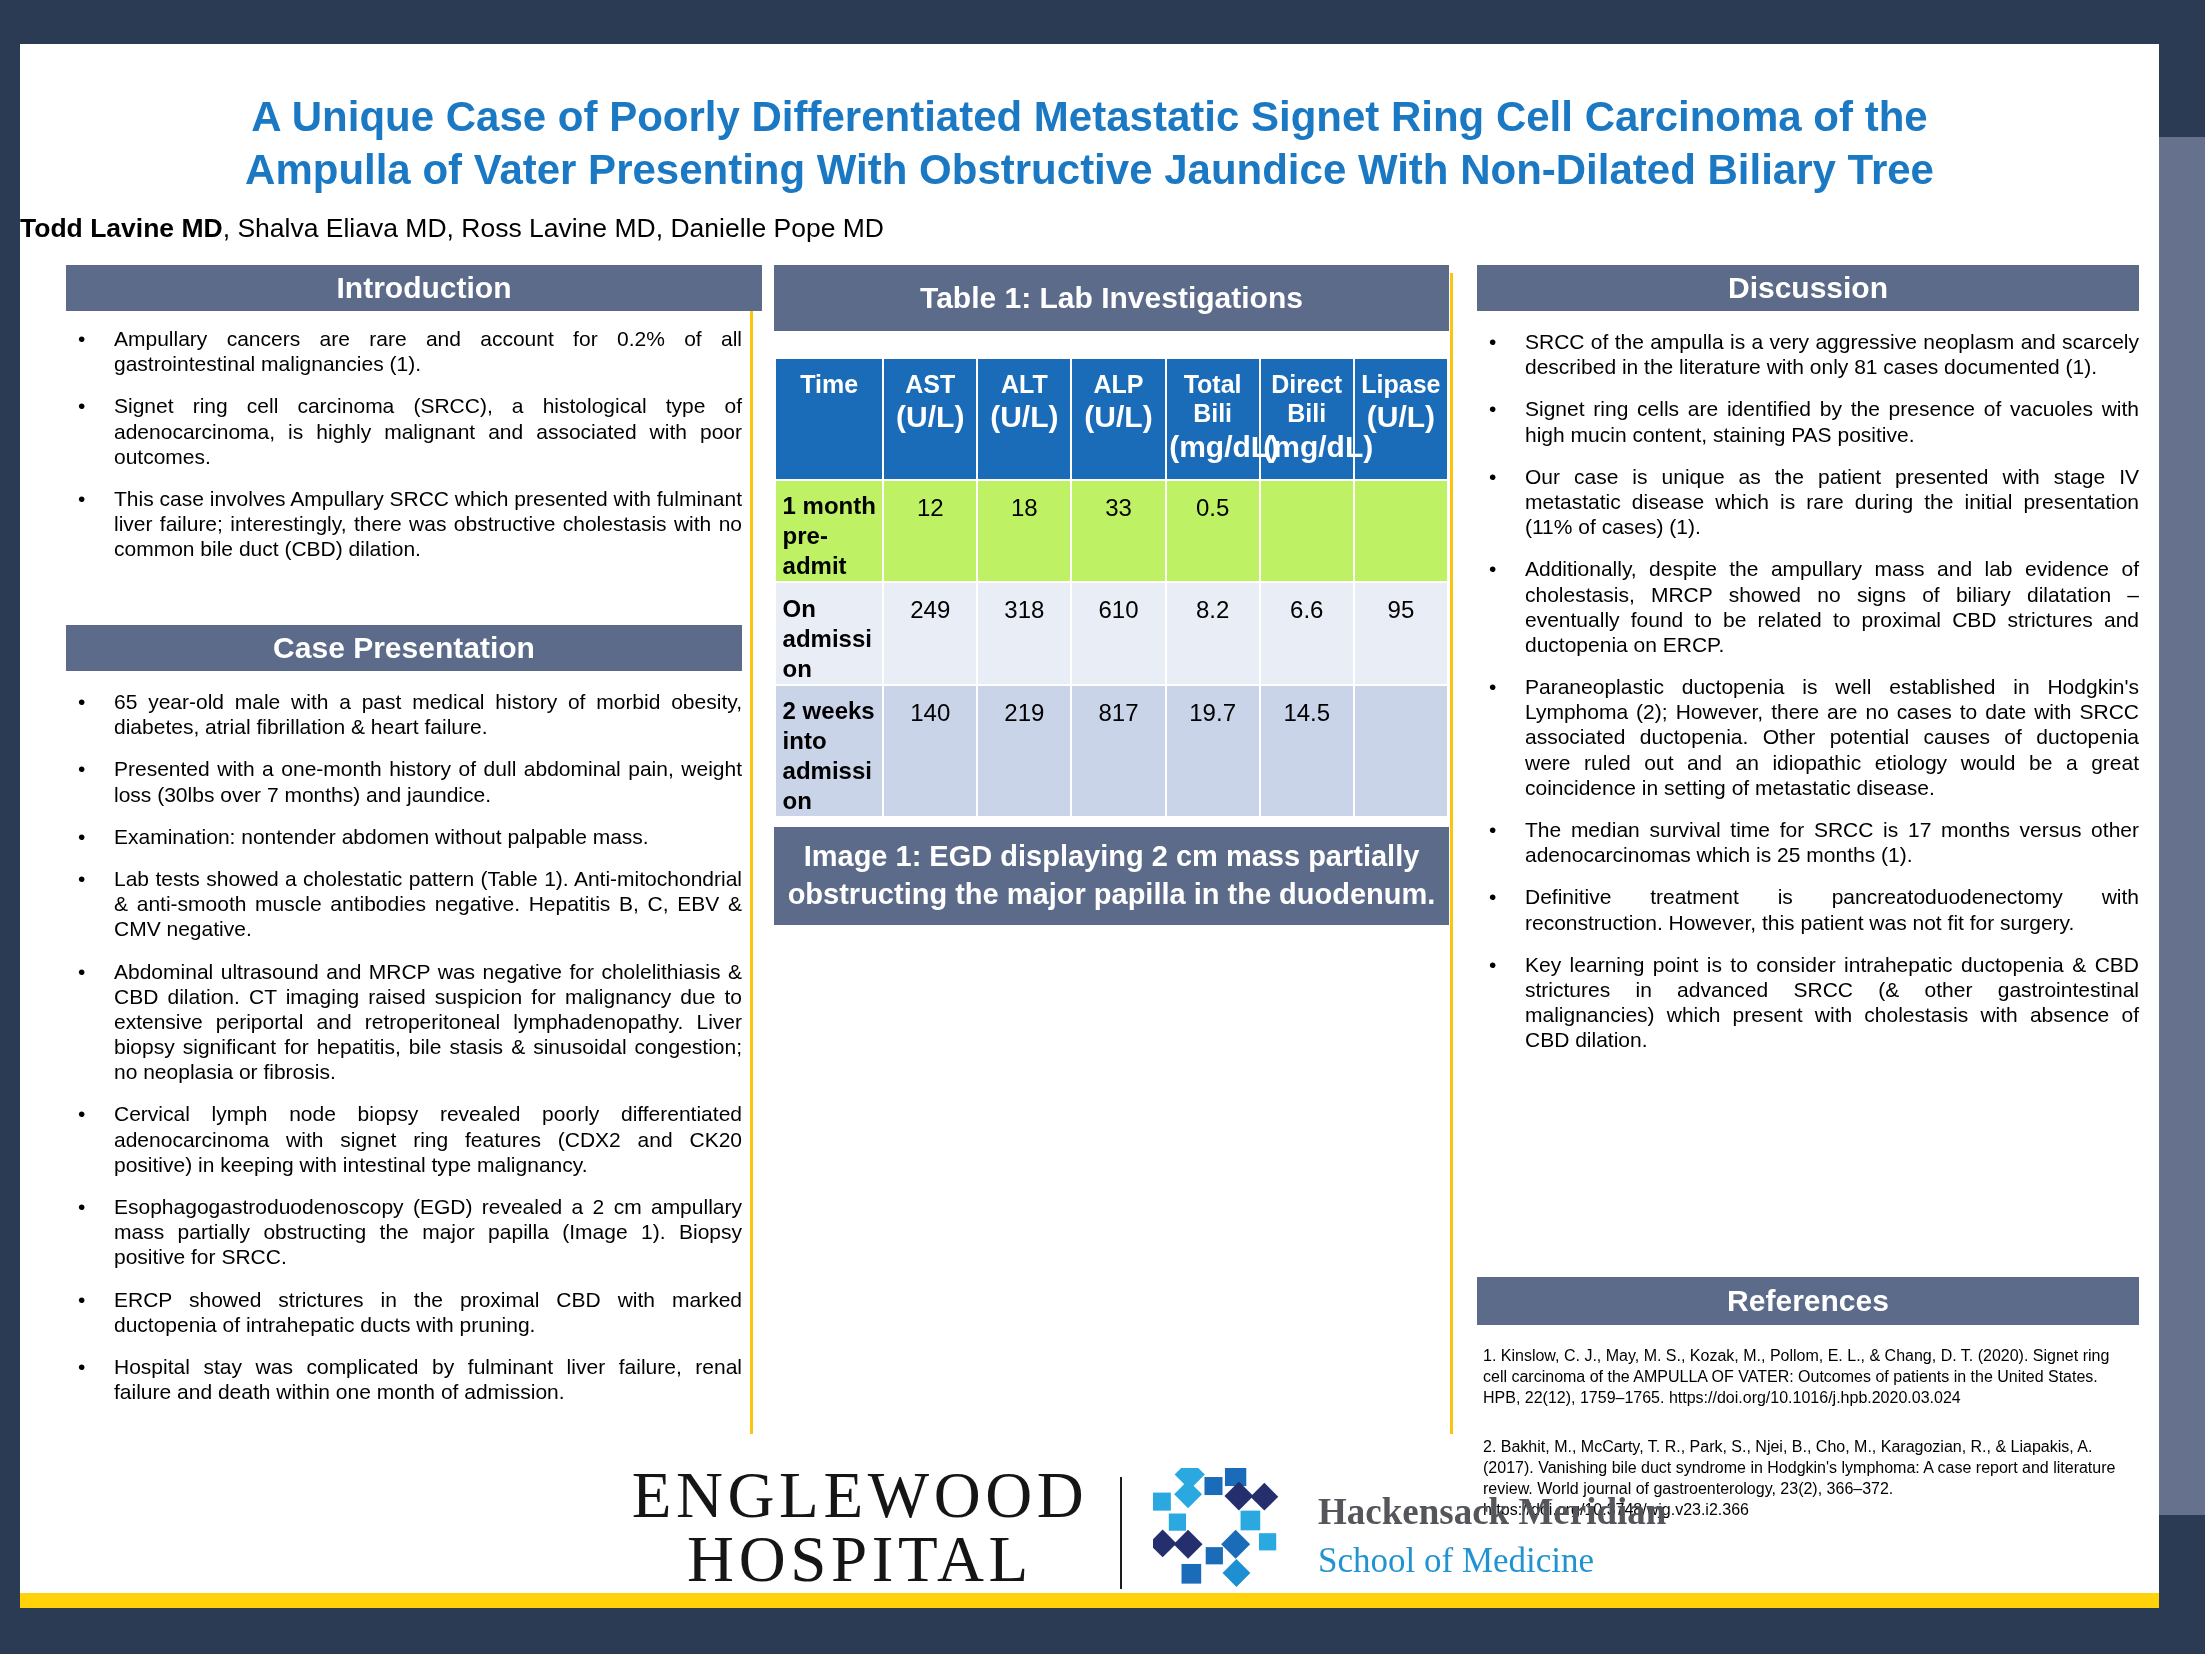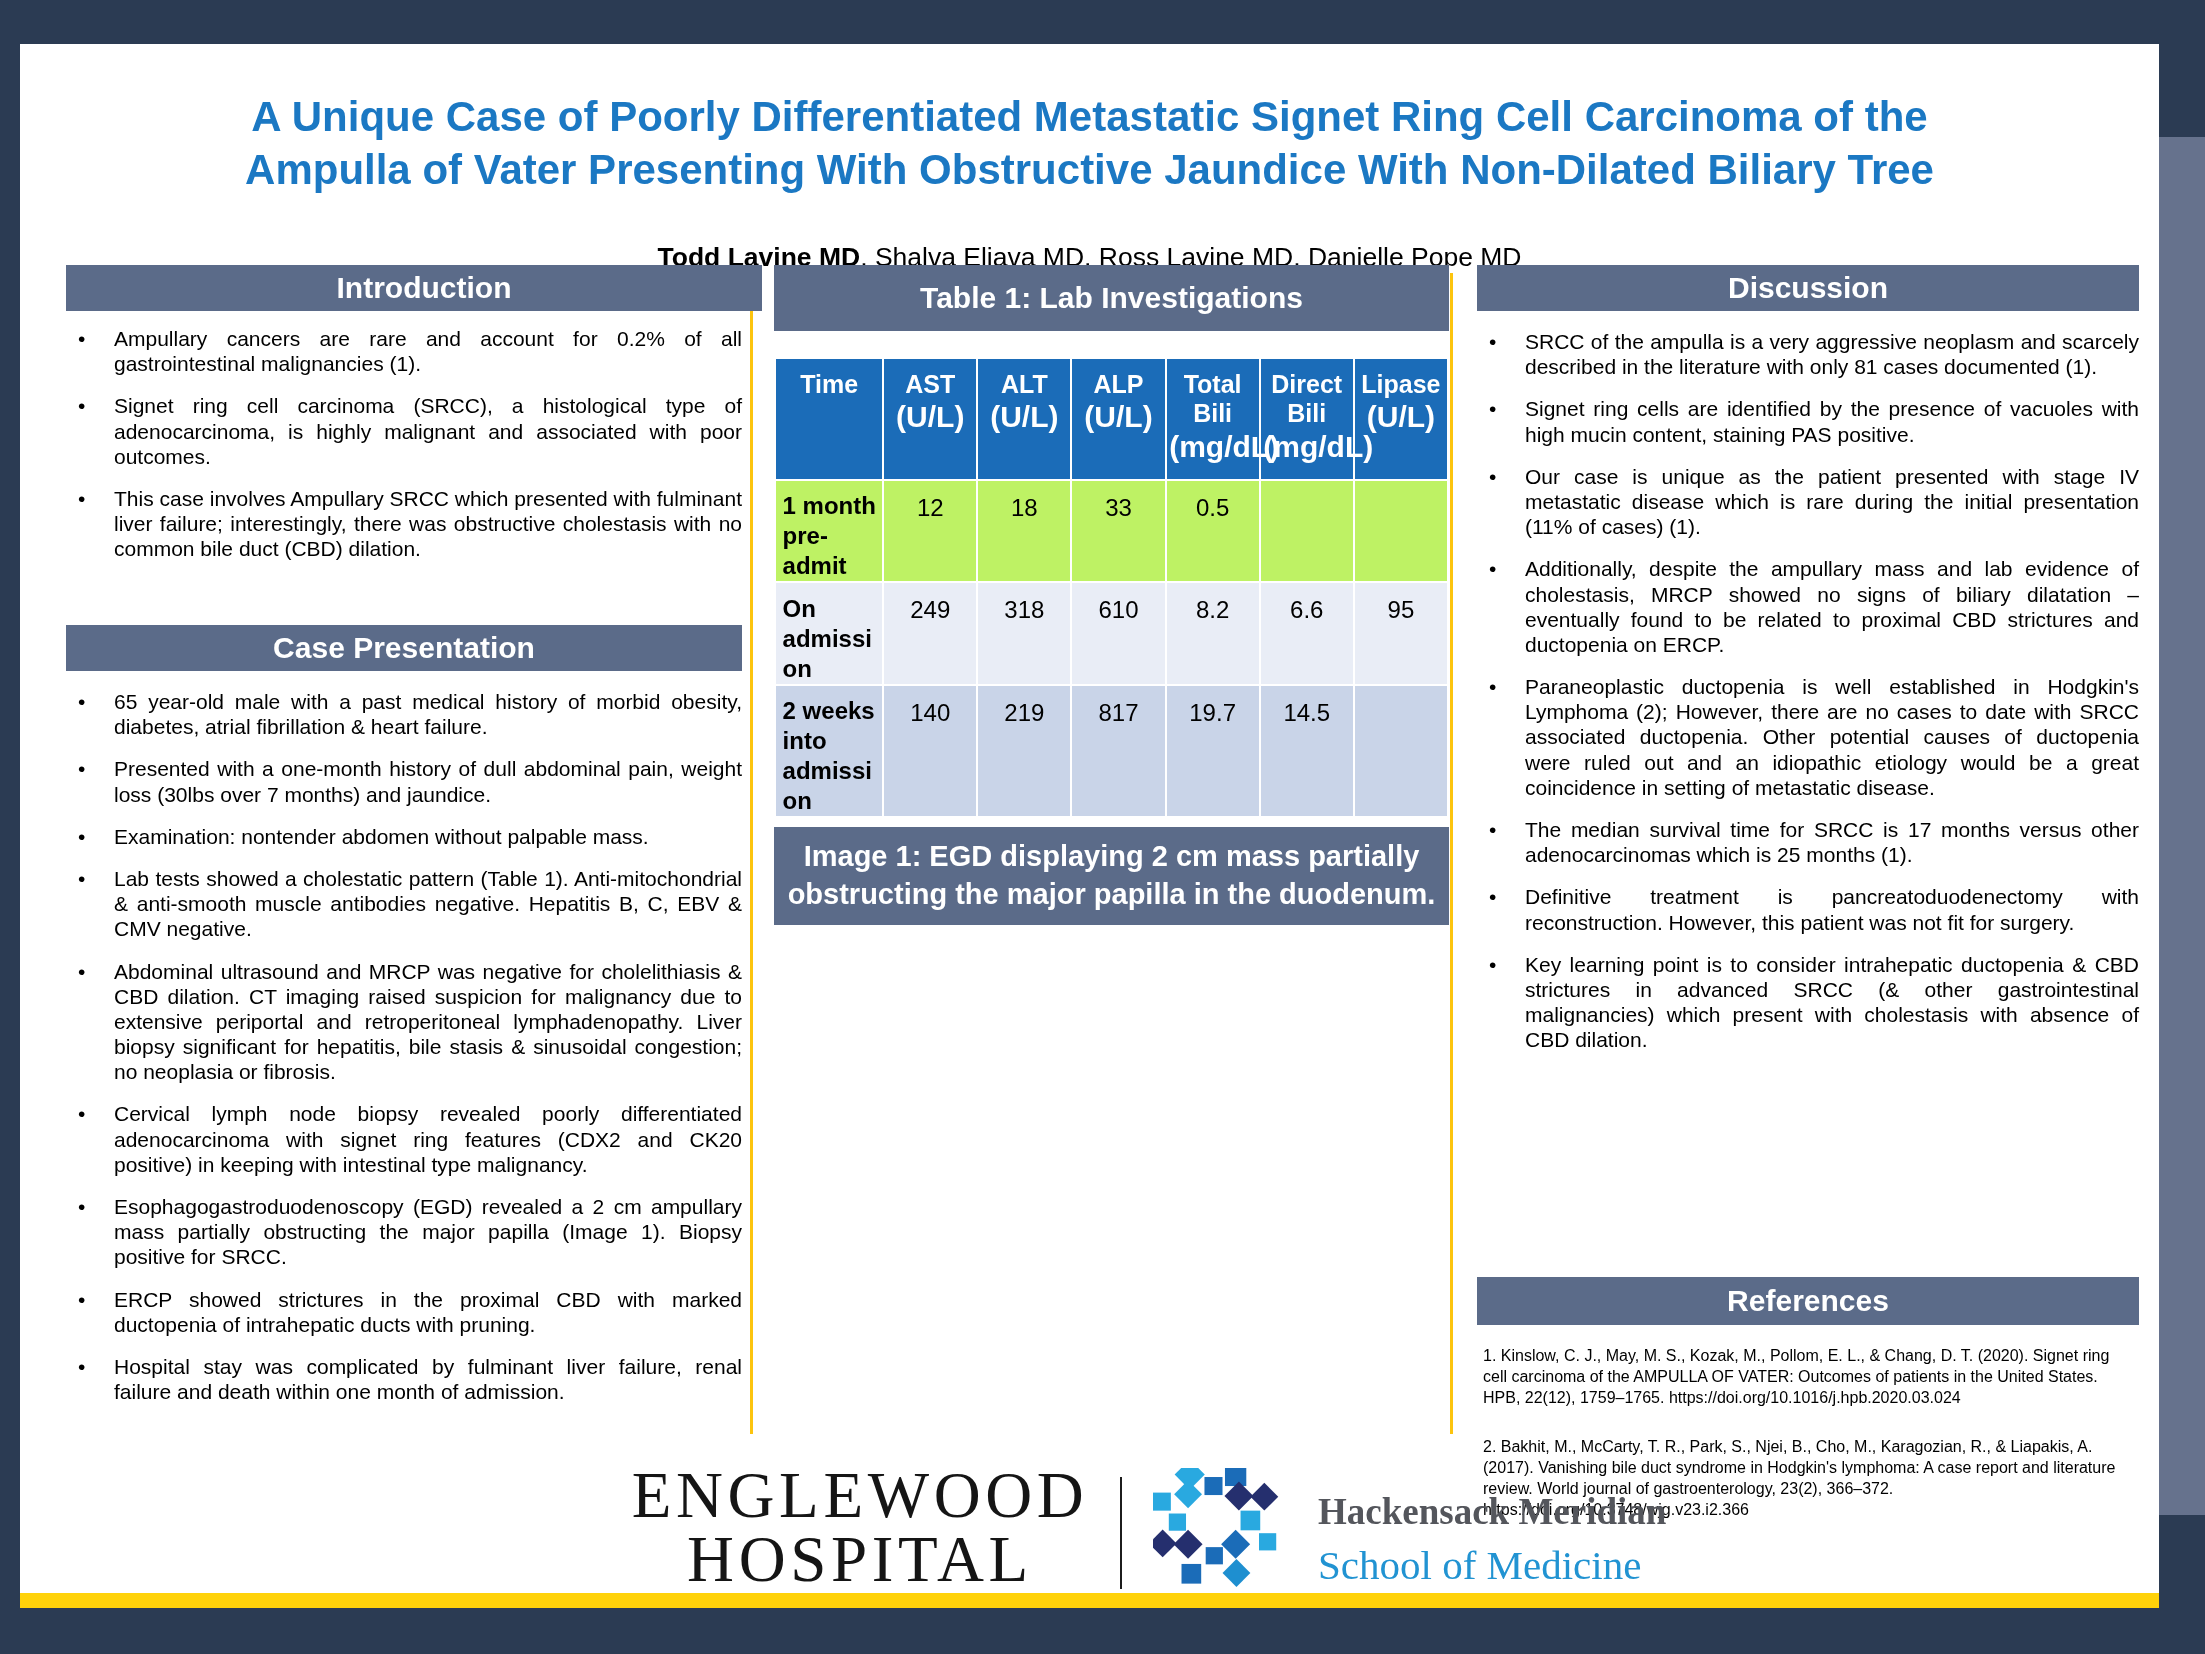--- a/index.html
+++ b/index.html
@@ -15,22 +15,22 @@
   #frame-right-mid{left:2159px;top:137px;width:46px;height:1378px;background:#66728d;}
   #frame-right-bottom{left:2159px;top:1515px;width:46px;height:139px;}
   #stripe-bottom{position:absolute;left:20px;top:1593px;width:2139px;height:15px;background:#ffd20a;}
   .vsep{position:absolute;width:2.6px;background:#fcc40e;top:273px;height:1161px;}
   #vsep-1{left:750px;}
   #vsep-2{left:1450px;}
 
   
   #title{position:absolute;left:20px;top:91px;width:2139px;text-align:center;
          color:#1b78c3;font-weight:bold;font-size:42px;line-height:1.26;}
-  #authors{position:absolute;left:20px;top:213px;width:2139px;text-align:center;
-           font-size:26.5px;color:#000;margin-top:29px;}
+  #authors{position:absolute;left:20px;top:213px;width:2139px;text-align:left;
+           font-size:26.5px;color:#000;}
   #authors .lead{font-weight:bold;}
 
   
   .hdr{position:absolute;background:#5b6b89;color:#fff;font-weight:bold;font-size:30px;
        text-align:center;display:flex;align-items:center;justify-content:center;}
   #intro-hdr{left:66px;top:265px;width:676px;height:46px;padding-left:20px;}
   #case-hdr{left:66px;top:625px;width:676px;height:46px;}
   #table-hdr{left:774px;top:265px;width:675px;height:66px;}
   #disc-hdr{left:1477px;top:265px;width:662px;height:46px;}
   #refs-hdr{left:1477px;top:1277px;width:662px;height:48px;}
@@ -100,21 +100,21 @@
   .ref-item{font-size:16px;line-height:1.3;margin-bottom:29px;text-align:left;}
 
   
   #hospital-name{position:absolute;left:615px;top:1464px;width:490px;text-align:center;
                  font-family:"Liberation Serif",serif;font-size:65px;line-height:0.98;
                  letter-spacing:4.6px;color:#151515;}
   #footer-divider{position:absolute;left:1120px;top:1477px;width:2px;height:112px;background:#1c1c1c;}
   #hm-logo{position:absolute;left:1153px;top:1468px;width:130px;height:123px;}
   #hm-text{position:absolute;left:1318px;top:1490px;font-family:"Liberation Serif",serif;}
   #hm-line1{font-size:37px;color:#54565c;font-weight:bold;}
-  #hm-line2{font-size:41px;color:#2193d2;margin-top:8px;}
+  #hm-line2{font-size:35px;color:#2193d2;margin-top:8px;}
 </style>
 </head>
 <body>
 
 <div id="poster">
 
   <div class="frame" id="frame-top"></div>
   <div class="frame" id="frame-left"></div>
   <div class="frame" id="frame-bottom"></div>
   <div class="frame" id="frame-right-top"></div>

